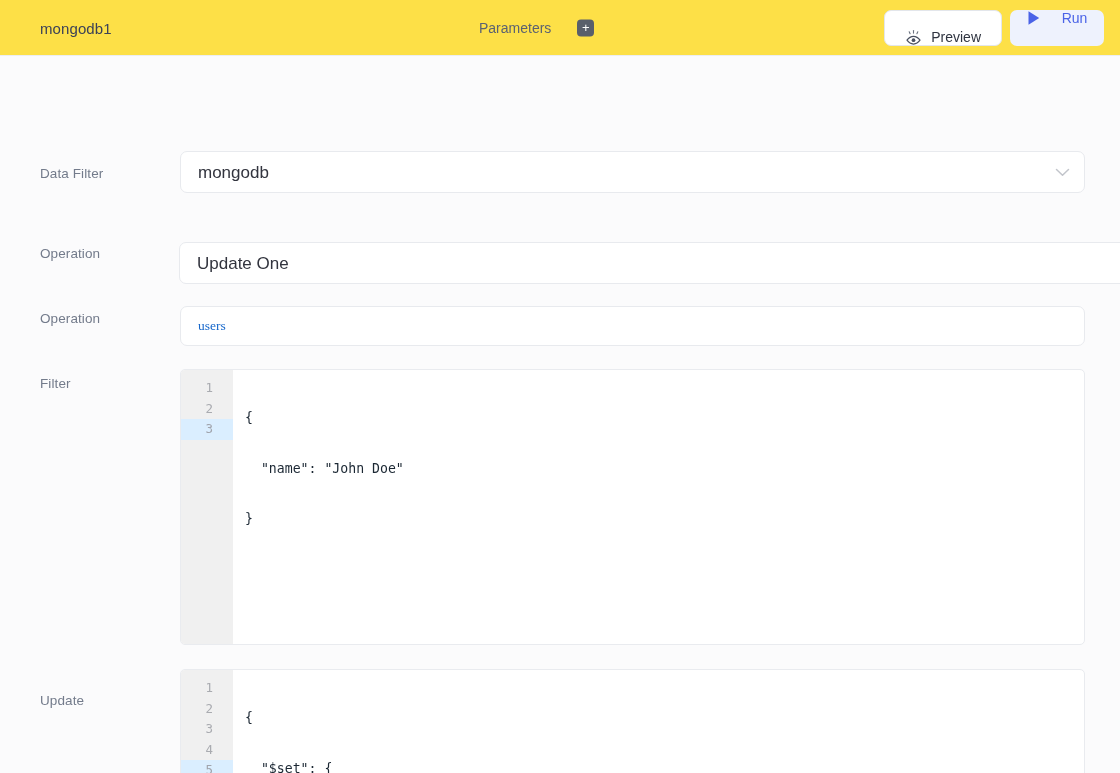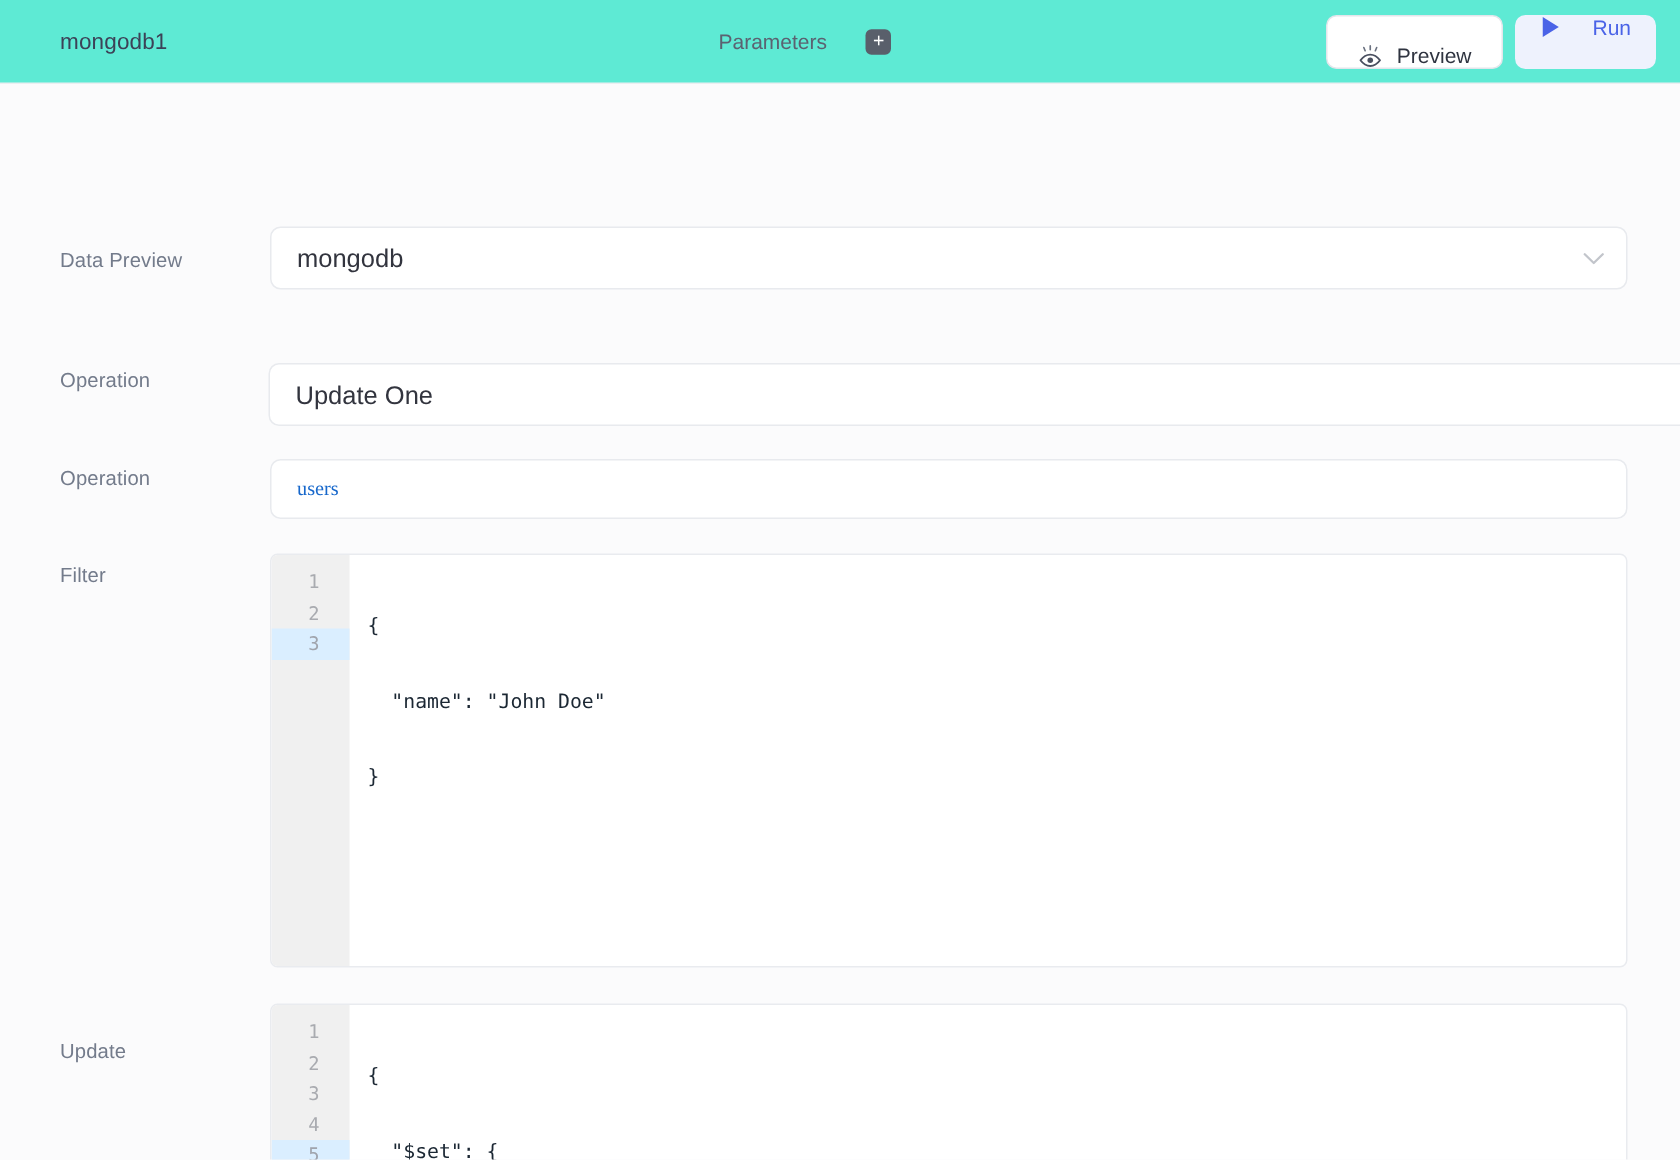--- a/index.html
+++ b/index.html
@@ -15,21 +15,21 @@
     font-family: "Liberation Sans", sans-serif;
     font-size: 14px;
     color: #30313d;
     -webkit-font-smoothing: antialiased;
   }
 
   
   .header {
     position: relative;
     height: 56px;
-    background: #5eead4;
+    background: #fde047;
     border-bottom: 1px solid #eceef1;
     display: flex;
     align-items: center;
   }
 
   .header-title {
     position: absolute;
     left: 40px;
     top: 50%;
     transform: translateY(-50%);
@@ -248,21 +248,21 @@
         </svg>
       </span>
       <span>Run</span>
     </button>
 
   </div>
 </div>
 
 <div class="form">
 
-  <div class="field-label" style="top:110px">Data Preview</div>
+  <div class="field-label" style="top:110px">Data Filter</div>
   <div class="control select-box" style="left:180px; top:95px; width:905px;">
     <span class="val">mongodb</span>
     <span>
       <svg class="chev" width="15" height="9" viewBox="0 0 15 9" fill="none">
         <path d="M1.5 1.5 L7.5 7.3 L13.5 1.5" stroke="#c2c5cb" stroke-width="1.5" stroke-linecap="round" stroke-linejoin="round"></path>
       </svg>
     </span>
   </div>
 
   <div class="field-label" style="top:190px">Operation</div>

